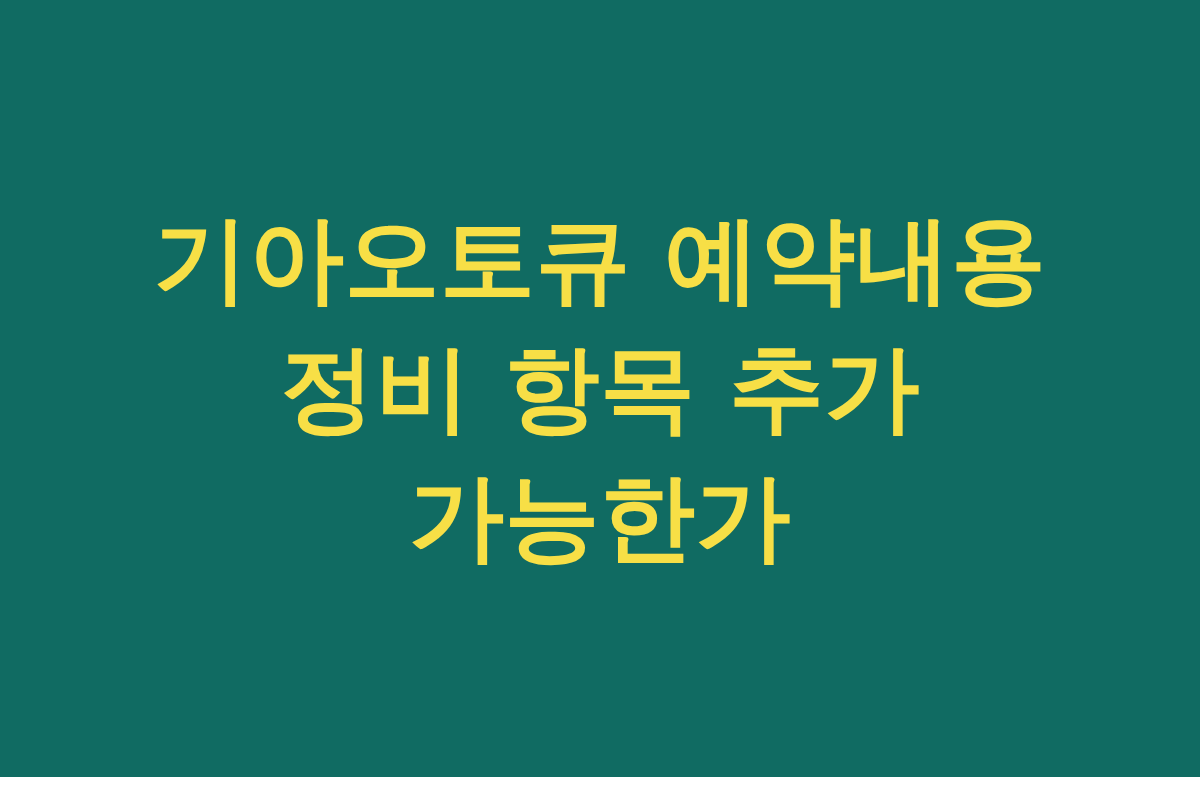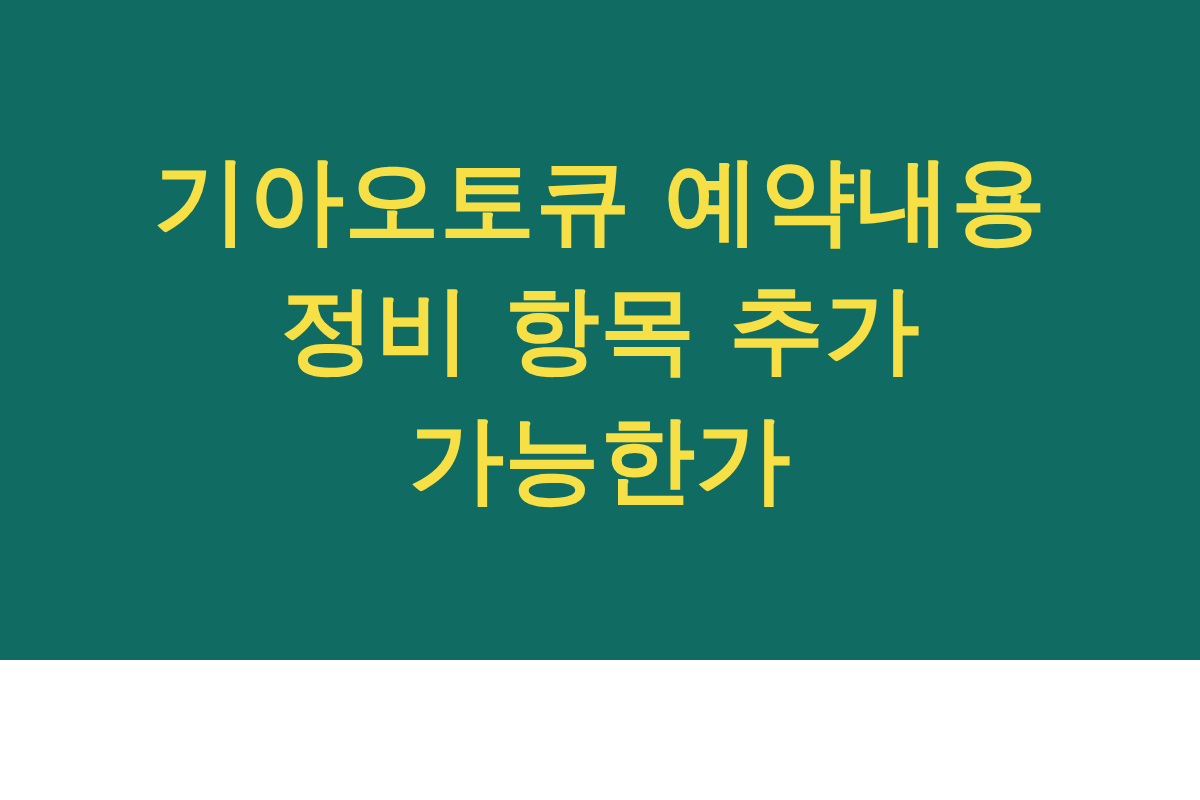--- a/index.html
+++ b/index.html
@@ -10,21 +10,21 @@
   body {
     width: 1200px;
     height: 800px;
     overflow: hidden;
     font-family: "Liberation Sans", "DejaVu Sans", sans-serif;
   }
 
   #banner {
     position: relative;
     width: 1200px;
-    height: 660px;
+    height: 777px;
     background: #106B62;
     display: flex;
     align-items: center;
     justify-content: center;
     box-sizing: border-box;
   }
 
   #headline-block {
     width: 1010px;
     display: flex;

